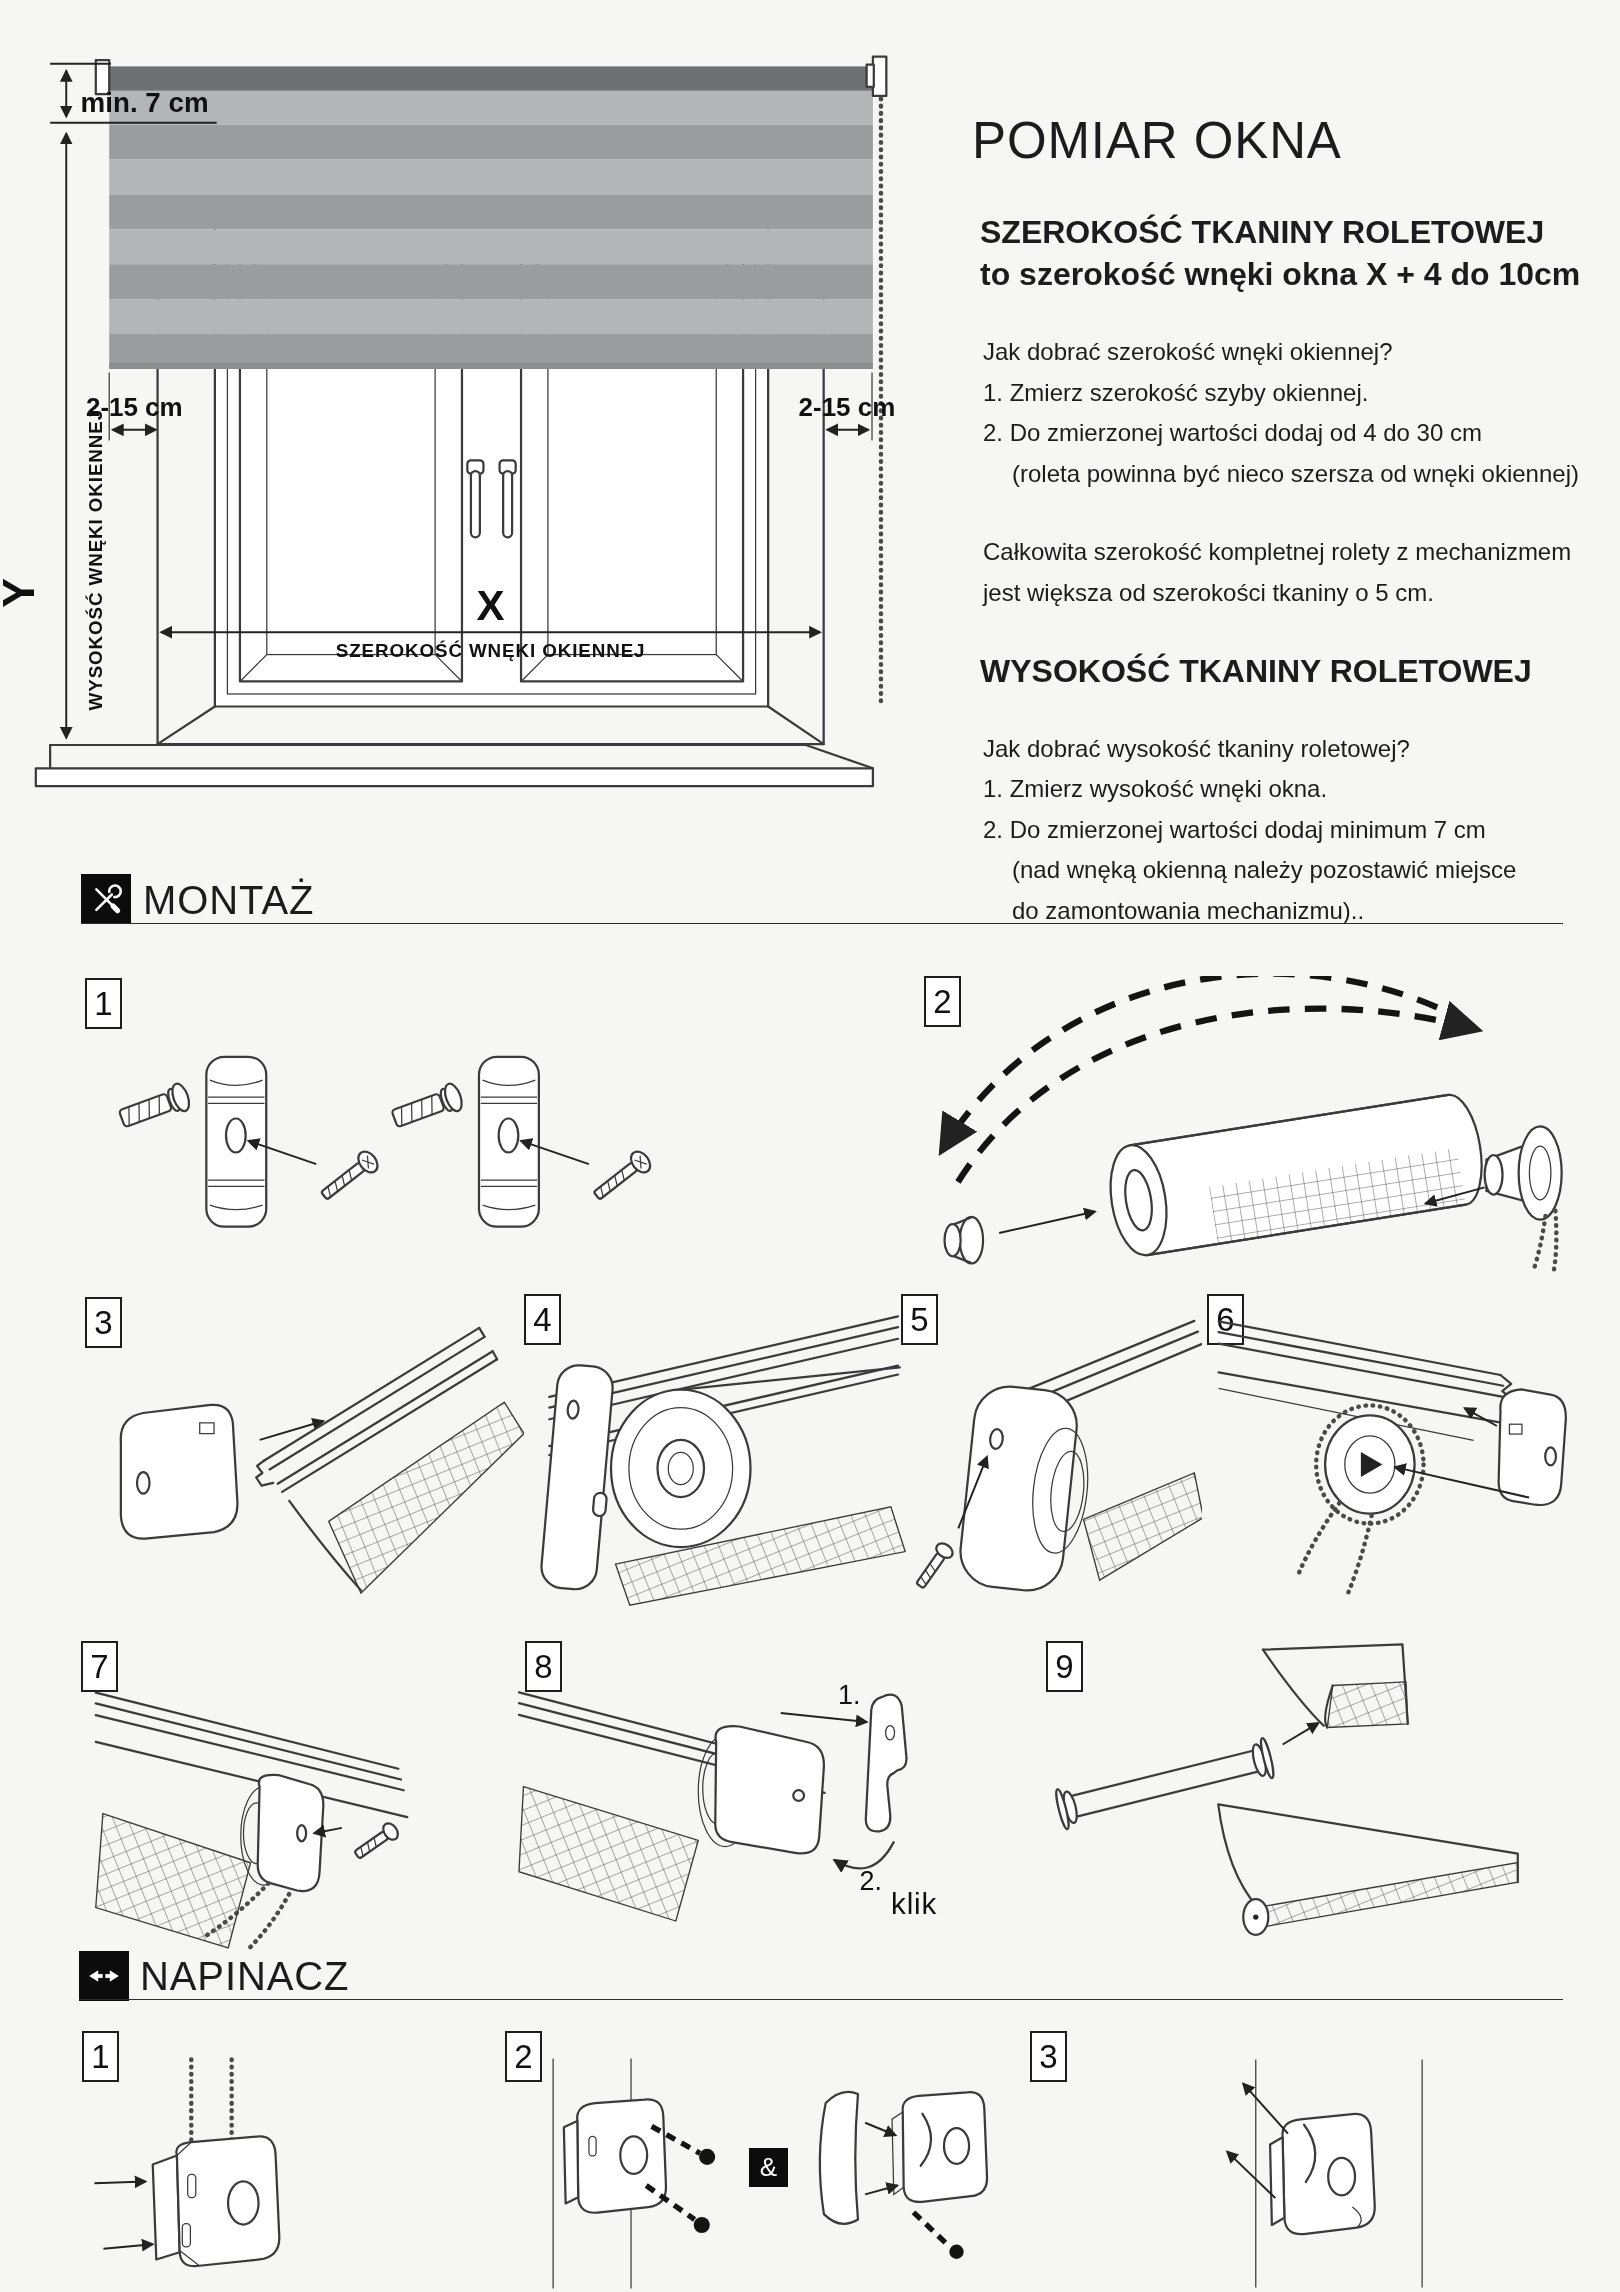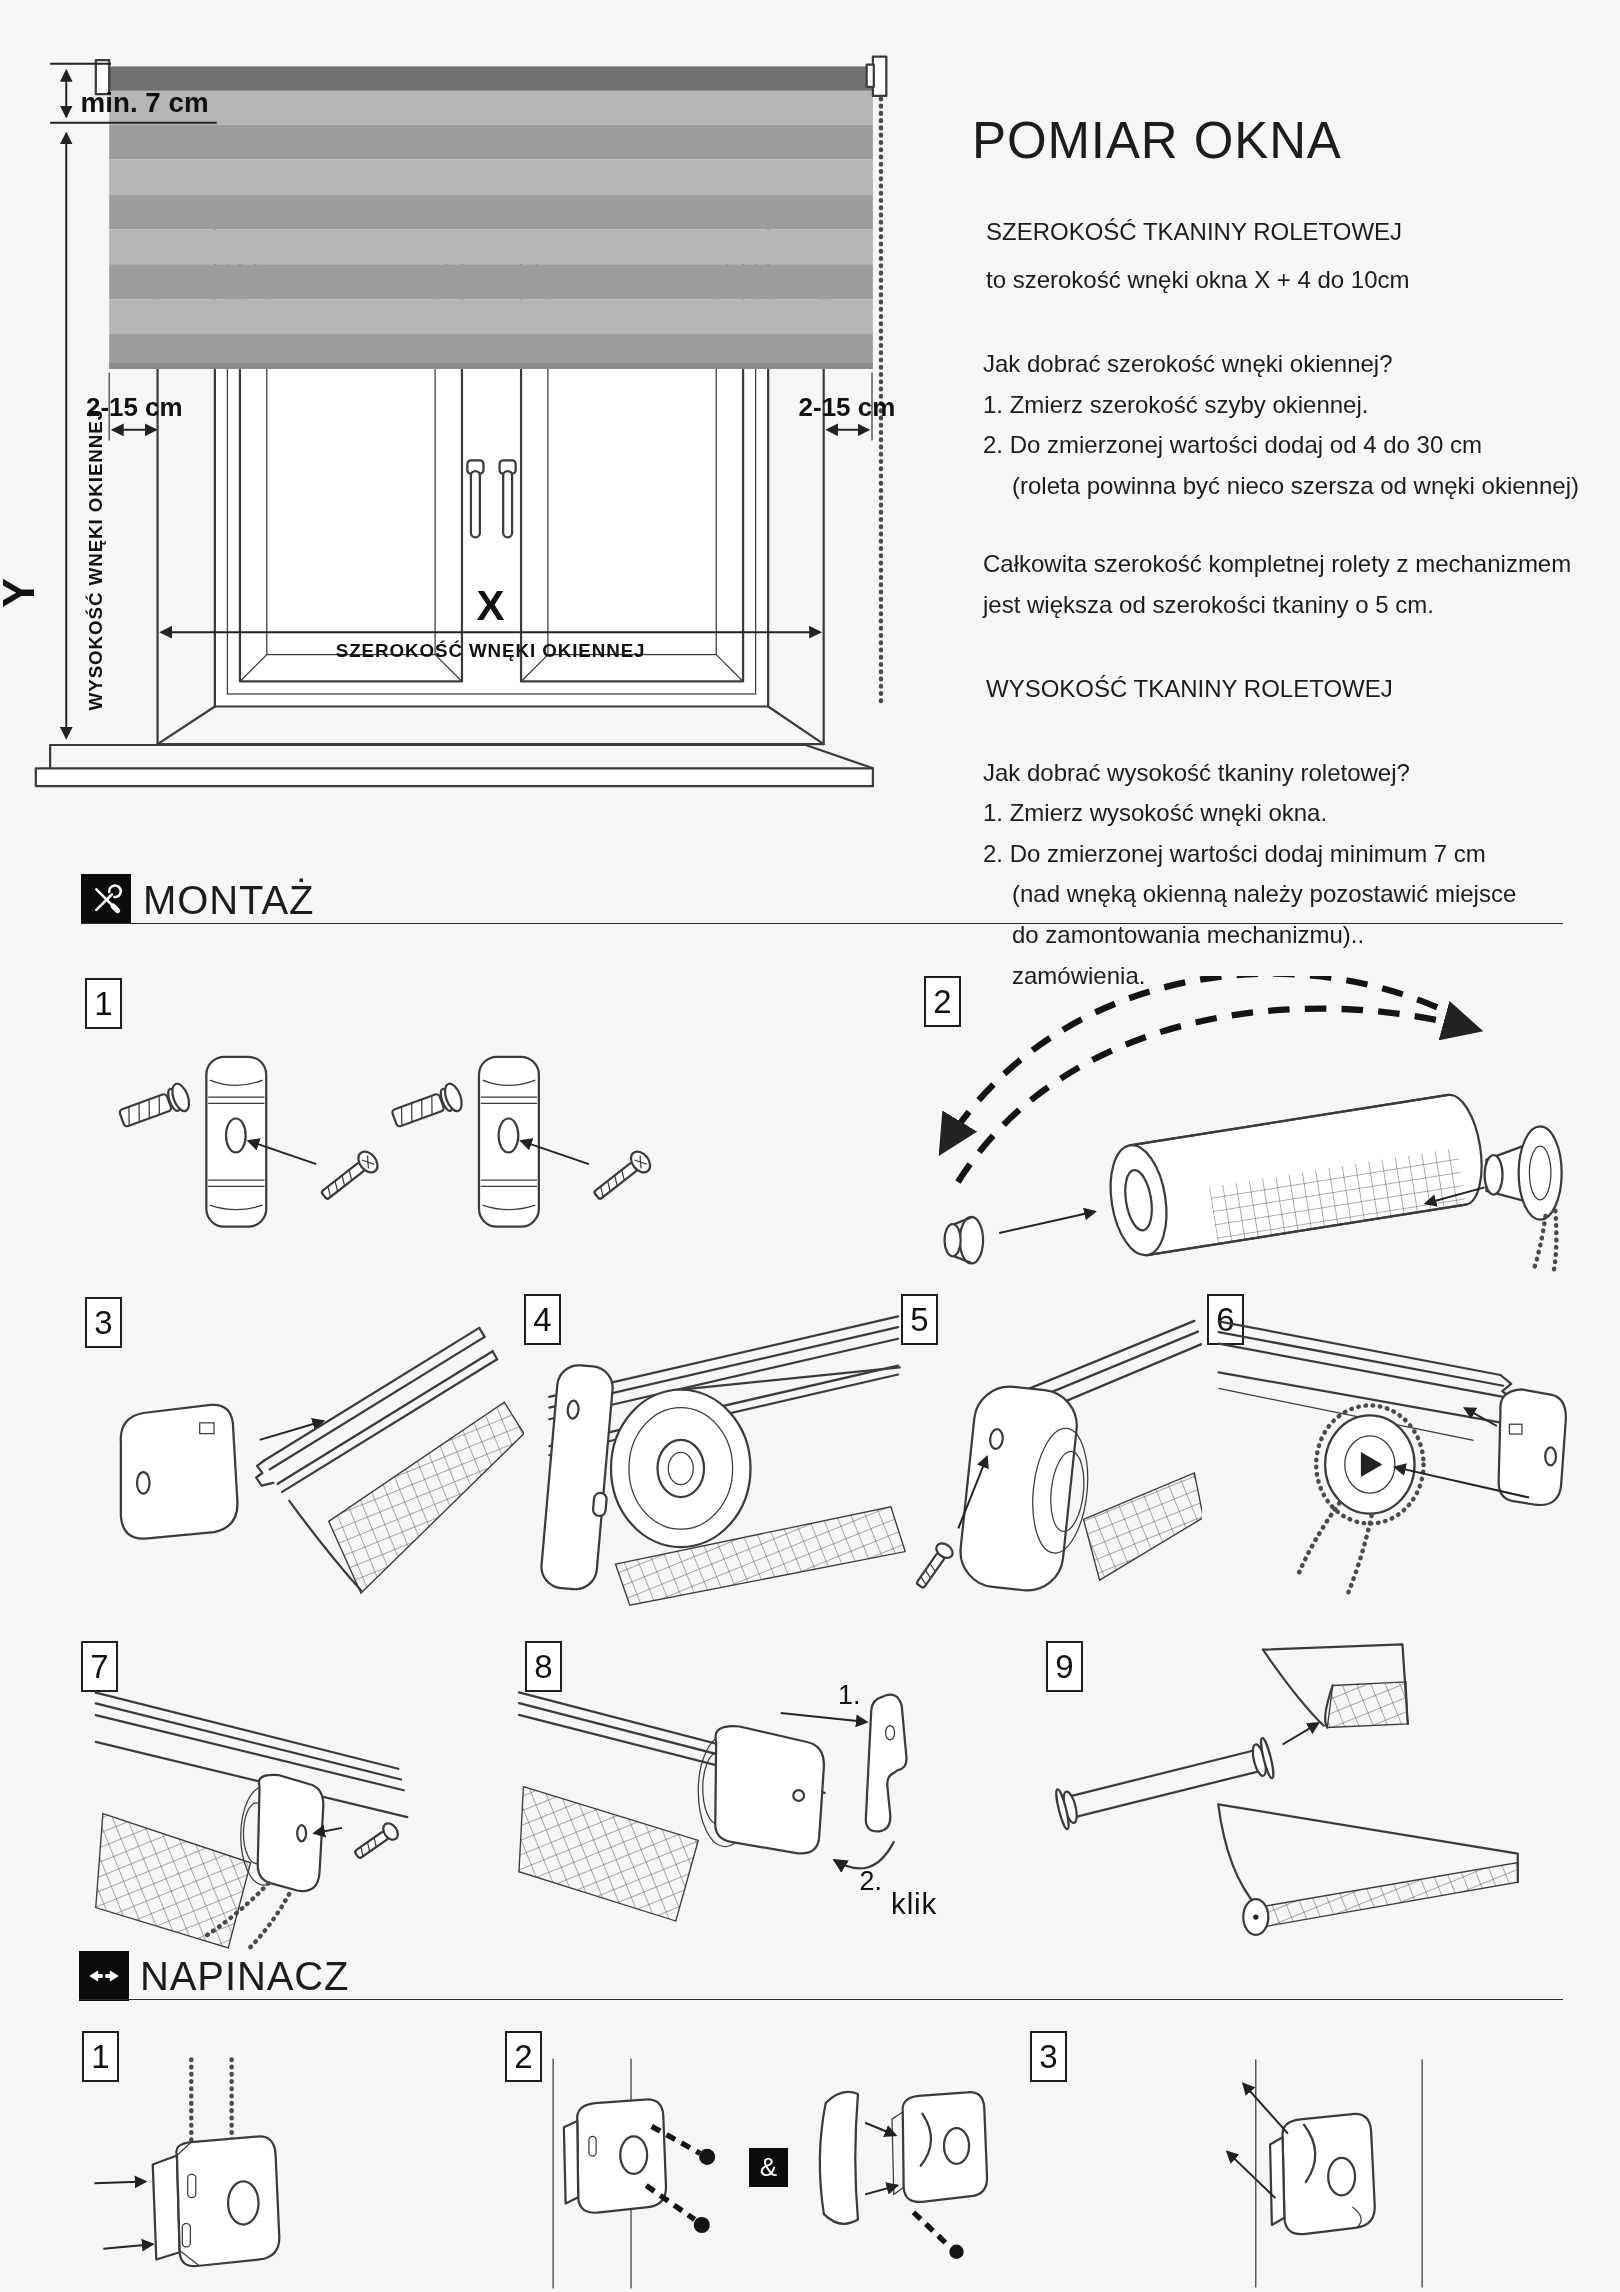--- a/index.html
+++ b/index.html
@@ -2,21 +2,21 @@
 <html style="--page-bg: #f6f6f4; --ink: #1c1c1e; --line: #3b3b3d; --stripe-light: #b3b5b7; --stripe-dark: #9a9c9e; --cassette-gray: #6e7072; --badge-bg: #0c0c0c; --badge-fg: #ffffff;font-size:14.3px"><head>
 <meta charset="utf-8">
 <style>
   html,body{margin:0;padding:0;background:#f6f6f4;}
   .page{position:relative;width:1620px;height:2293px;background:var(--page-bg,#f6f6f4);
         font-family:"Liberation Sans",sans-serif;color:var(--ink,#1c1c1e);overflow:hidden;}
   .abs{position:absolute;}
   
   .col{position:absolute;left:972px;top:90px;width:631px;}
   .h1{font-size:51px;font-weight:400;letter-spacing:0.9px;margin:21px 0 45px 0;}
-  .subhead{font-size:24px;font-weight:normal;line-height:34px;margin:14px;}
+  .subhead{font-size:32px;font-weight:bold;line-height:34px;margin:8px;}
   .body-line{font-size:24px;line-height:29.6px;margin:11px;}
   .indent{padding-left:29px;}
   .sp{height:27px;}
   
   .section-icon{position:absolute;width:50px;height:50px;background:var(--badge-bg,#0c0c0c);
         display:flex;align-items:center;justify-content:center;}
   .section-title{position:absolute;font-size:40px;font-weight:400;letter-spacing:0.9px;}
   .rule{position:absolute;height:0;border-top:1.8px solid #2c2c2c;}
   
   .stepbox{position:absolute;width:33px;height:47px;background:#fff;border:2.7px solid #1d1d1d;
@@ -148,21 +148,20 @@
     <p class="body-line">Całkowita szerokość kompletnej rolety z mechanizmem</p>
     <p class="body-line">jest większa od szerokości tkaniny o 5 cm.</p>
     <div class="sp"></div>
     <p class="subhead">WYSOKOŚĆ TKANINY ROLETOWEJ</p>
     <div class="sp"></div>
     <p class="body-line">Jak dobrać wysokość tkaniny roletowej?</p>
     <p class="body-line">1. Zmierz wysokość wnęki okna.</p>
     <p class="body-line">2. Do zmierzonej wartości dodaj minimum 7 cm</p>
     <p class="body-line indent">(nad wnęką okienną należy pozostawić miejsce</p>
     <p class="body-line indent">do zamontowania mechanizmu)..</p>
-    <p class="body-line indent">zamówienia.</p>
   </div>
 
   <div class="section-icon" style="left:81px;top:874px">
     <svg width="36" height="36" viewBox="0 0 56 56">
       <g stroke="#fff" fill="none" stroke-width="4" stroke-linecap="round">
         <line x1="13" y1="45" x2="37" y2="21"></line>
         <path d="M33,17 a9,9 0 1 1 8,8"></path>
         <line x1="13" y1="13" x2="39" y2="39"></line>
         <line x1="39" y1="39" x2="46" y2="46" stroke-width="8"></line>
       </g>

